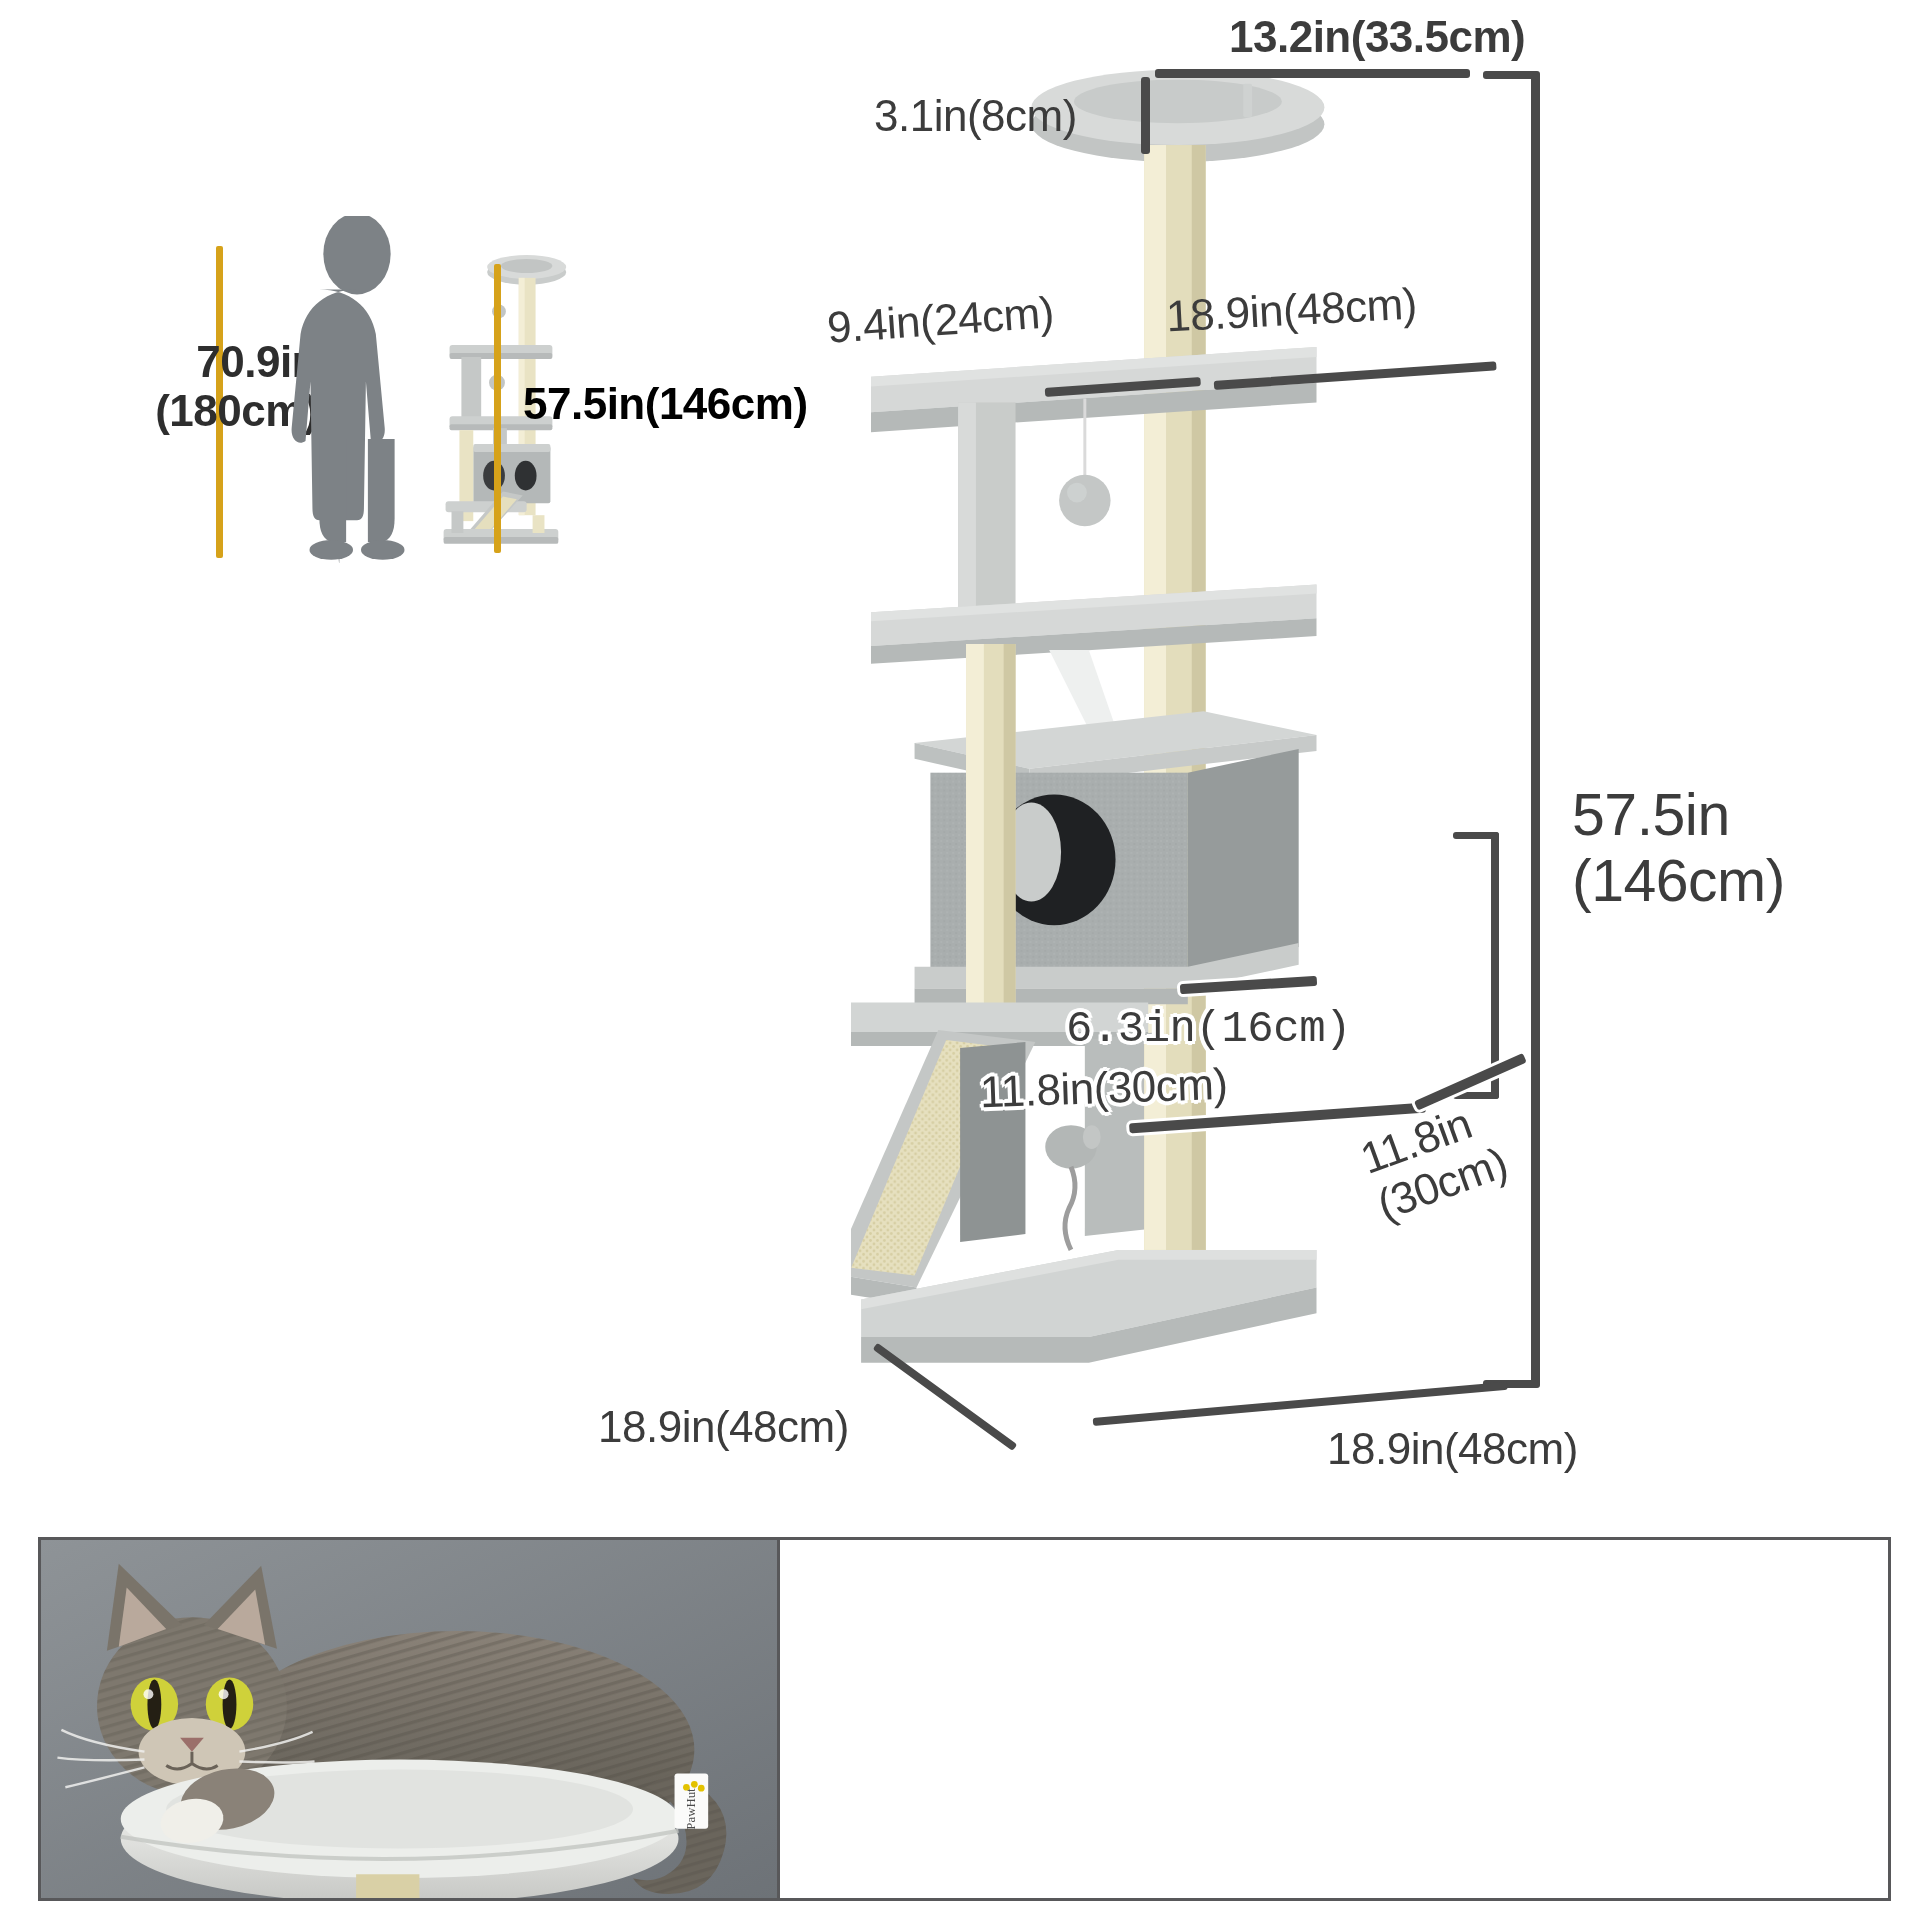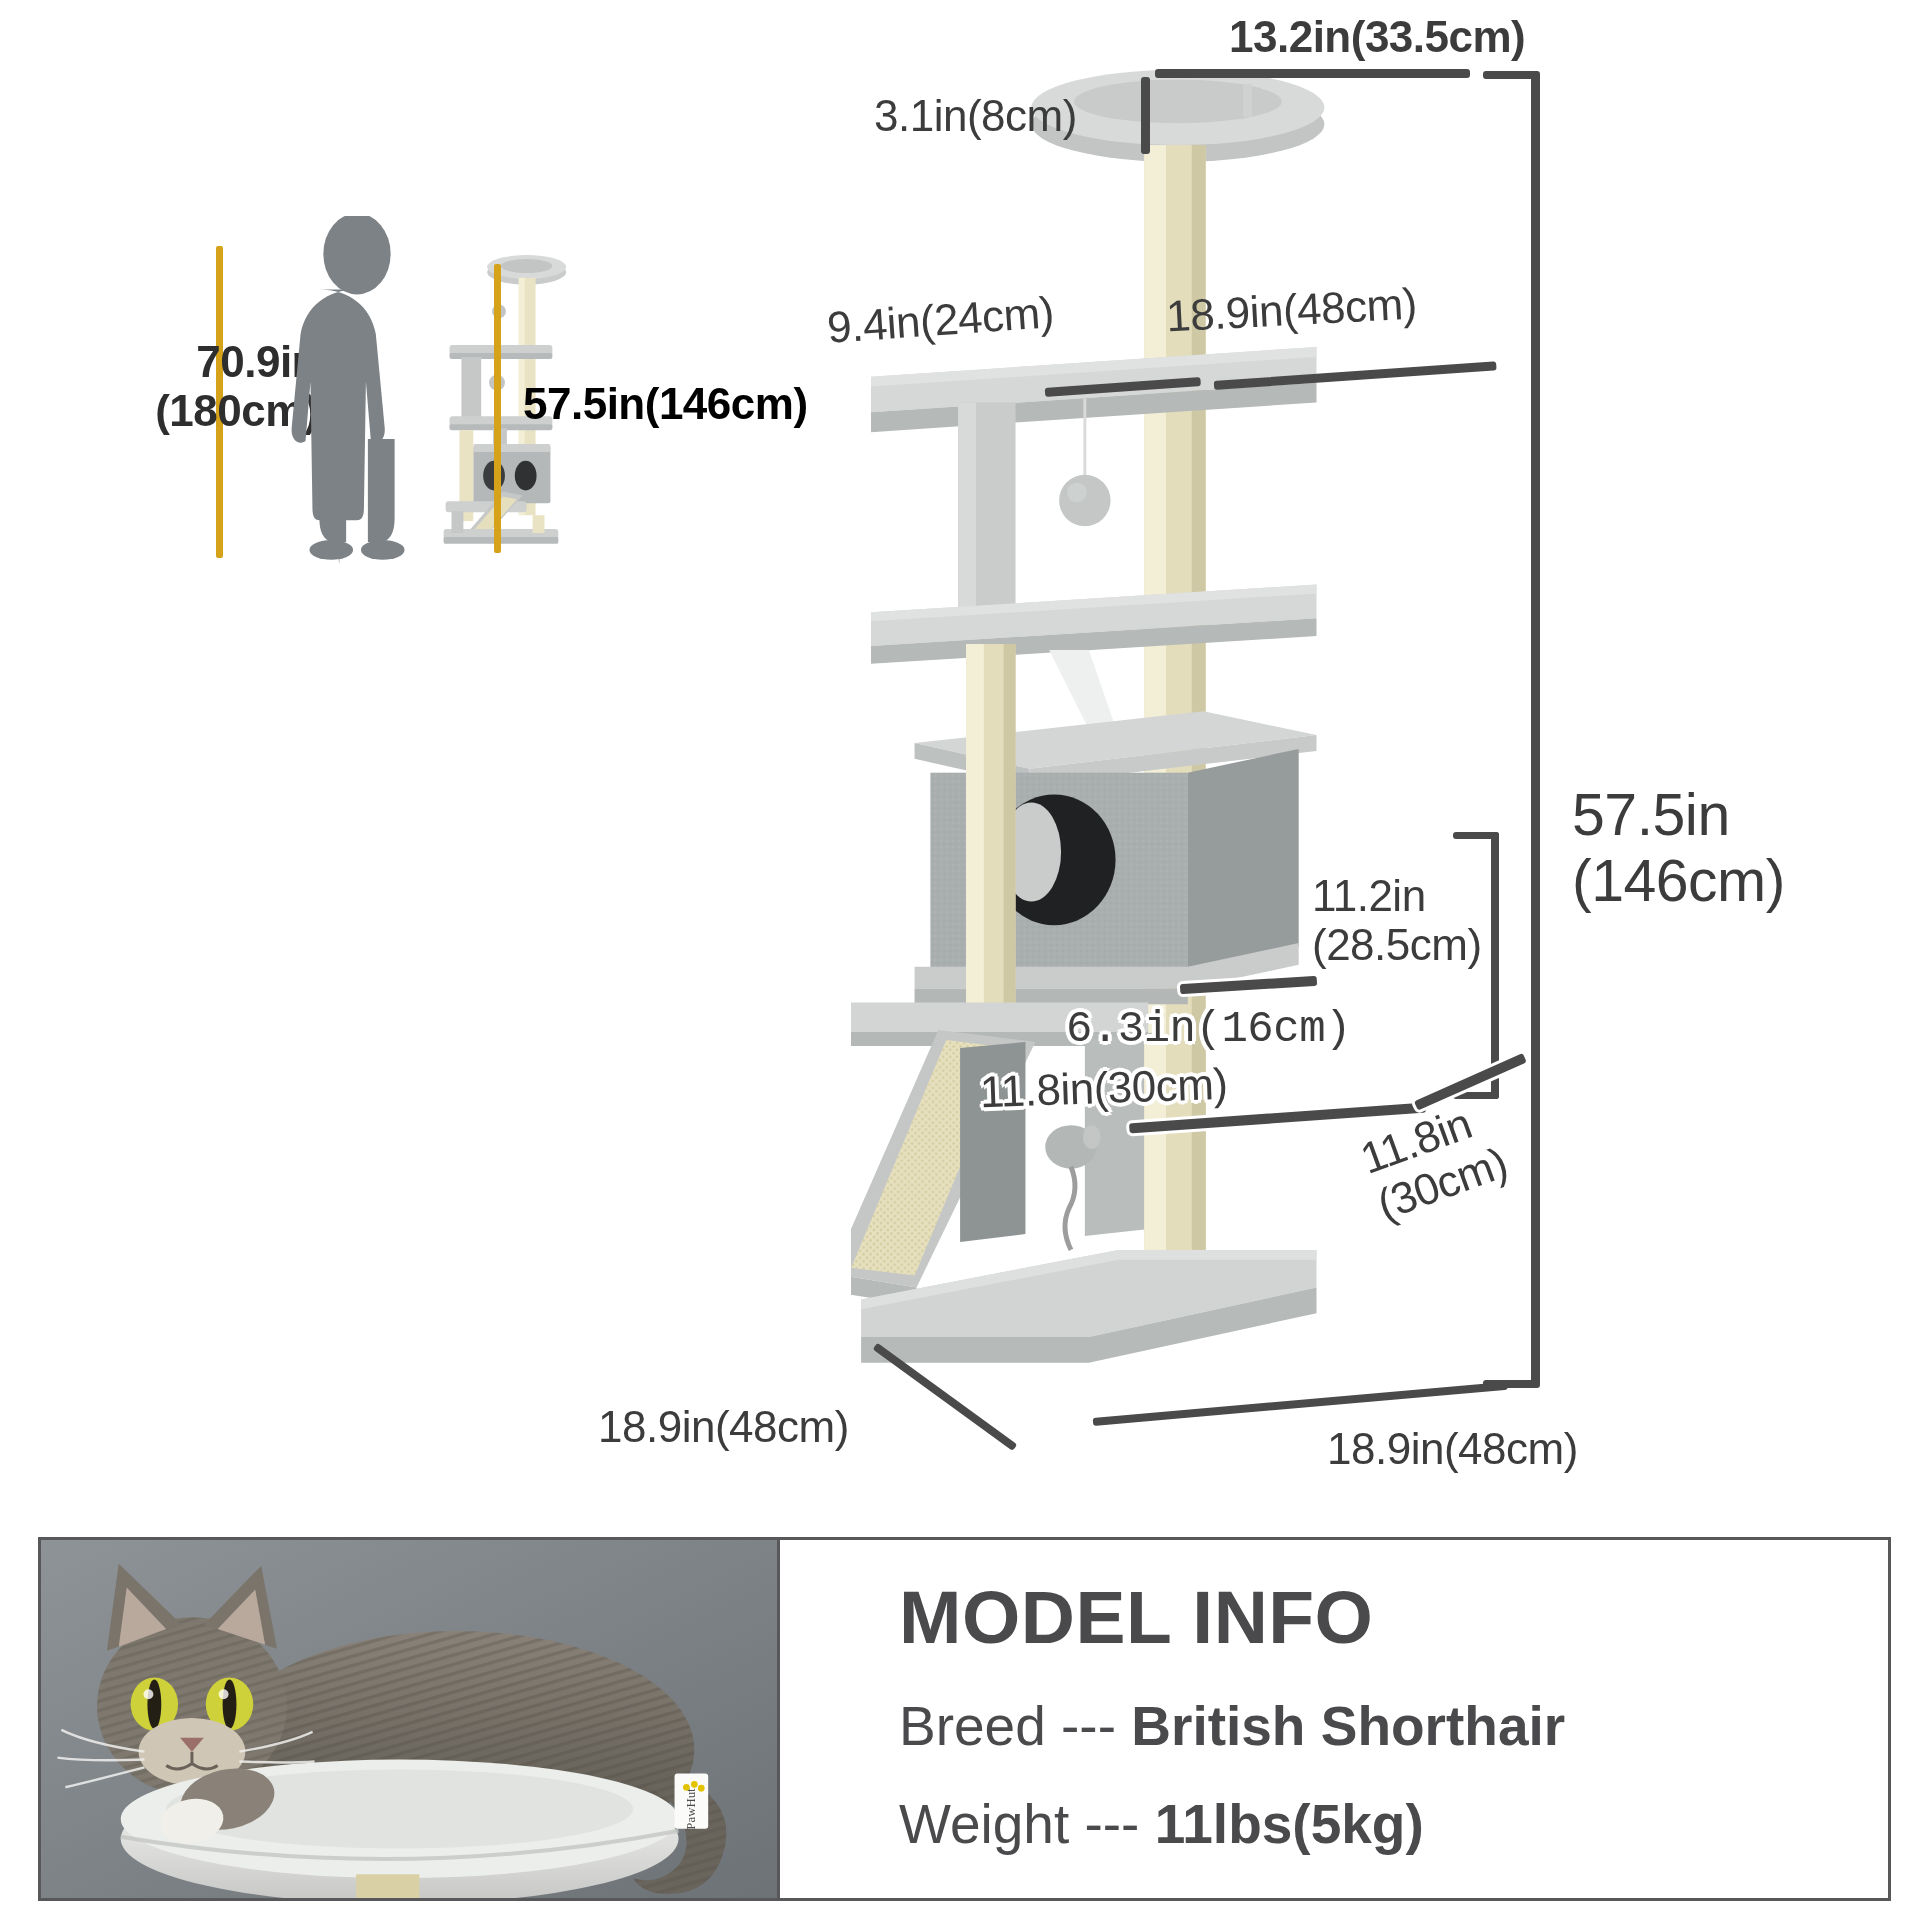--- a/index.html
+++ b/index.html
@@ -232,22 +232,20 @@
 
   <div class="tick" style="left:1531px;top:71px;width:9px;height:1317px;"></div>
   <div class="tick" style="left:1483px;top:71px;width:55px;height:8px;"></div>
   <div class="tick" style="left:1483px;top:1380px;width:55px;height:8px;"></div>
   <div class="lbl lbl-dim-2l" style="left:1572px;top:782px;font-size:59px;">57.5in
 (146cm)</div>
 
   <div class="tick" style="left:1491px;top:832px;width:8px;height:267px;"></div>
   <div class="tick" style="left:1453px;top:832px;width:46px;height:7px;"></div>
   <div class="tick" style="left:1453px;top:1092px;width:46px;height:7px;"></div>
-  <div class="lbl lbl-dim-2l outlined" style="left:1312px;top:871px;text-align:left;">11.2in
-(28.5cm)</div>
 
   <div class="tick outlined" style="left:1180px;top:980px;width:137px;height:10px;transform:rotate(-3.5deg);box-shadow:0 0 0 3px #fff;"></div>
   <div class="lbl lbl-dim outlined" style="left:1066px;top:1004px;font-family:Liberation Mono, monospace;">6.3in(16cm)</div>
 
   <div class="tick outlined" style="left:1129px;top:1113px;width:297px;height:10px;transform:rotate(-4deg);box-shadow:0 0 0 3px #fff;"></div>
   <div class="lbl lbl-dim outlined" style="left:980px;top:1063px;transform:rotate(-2deg);">11.8in(30cm)</div>
 
   <div class="tick outlined" style="left:1416px;top:1101px;width:119px;height:10px;transform:rotate(-24deg);transform-origin:left center;box-shadow:0 0 0 3px #fff;"></div>
   <div class="lbl lbl-dim-2l outlined" style="left:1354px;top:1137px;transform:rotate(-20deg);transform-origin:left top;">11.8in
 (30cm)</div>
@@ -331,27 +329,16 @@
         <g>
           <rect x="640" y="236" width="34" height="56" rx="3" fill="#fbfbfa"></rect>
           <circle cx="652" cy="250" r="3.4" fill="#e3c200"></circle>
           <circle cx="660" cy="247" r="3.4" fill="#e3c200"></circle>
           <circle cx="667" cy="251" r="3.4" fill="#e3c200"></circle>
           <text x="657" y="276" font-size="13" fill="#4b4b4b" font-family="Liberation Serif, serif" text-anchor="middle" transform="rotate(-90 657 272)">PawHut</text>
         </g>
       </svg>
     </div>
 
-    <div id="info-cell">
-      <div id="model-title">MODEL INFO</div>
-      <div class="info-line">
-        <span>Breed ---</span>
-        <b>British Shorthair</b>
-      </div>
-      <div class="info-line">
-        <span>Weight ---</span>
-        <b>11lbs(5kg)</b>
-      </div>
-    </div>
   </div>
 
 </div>
 
 
 </body></html>

